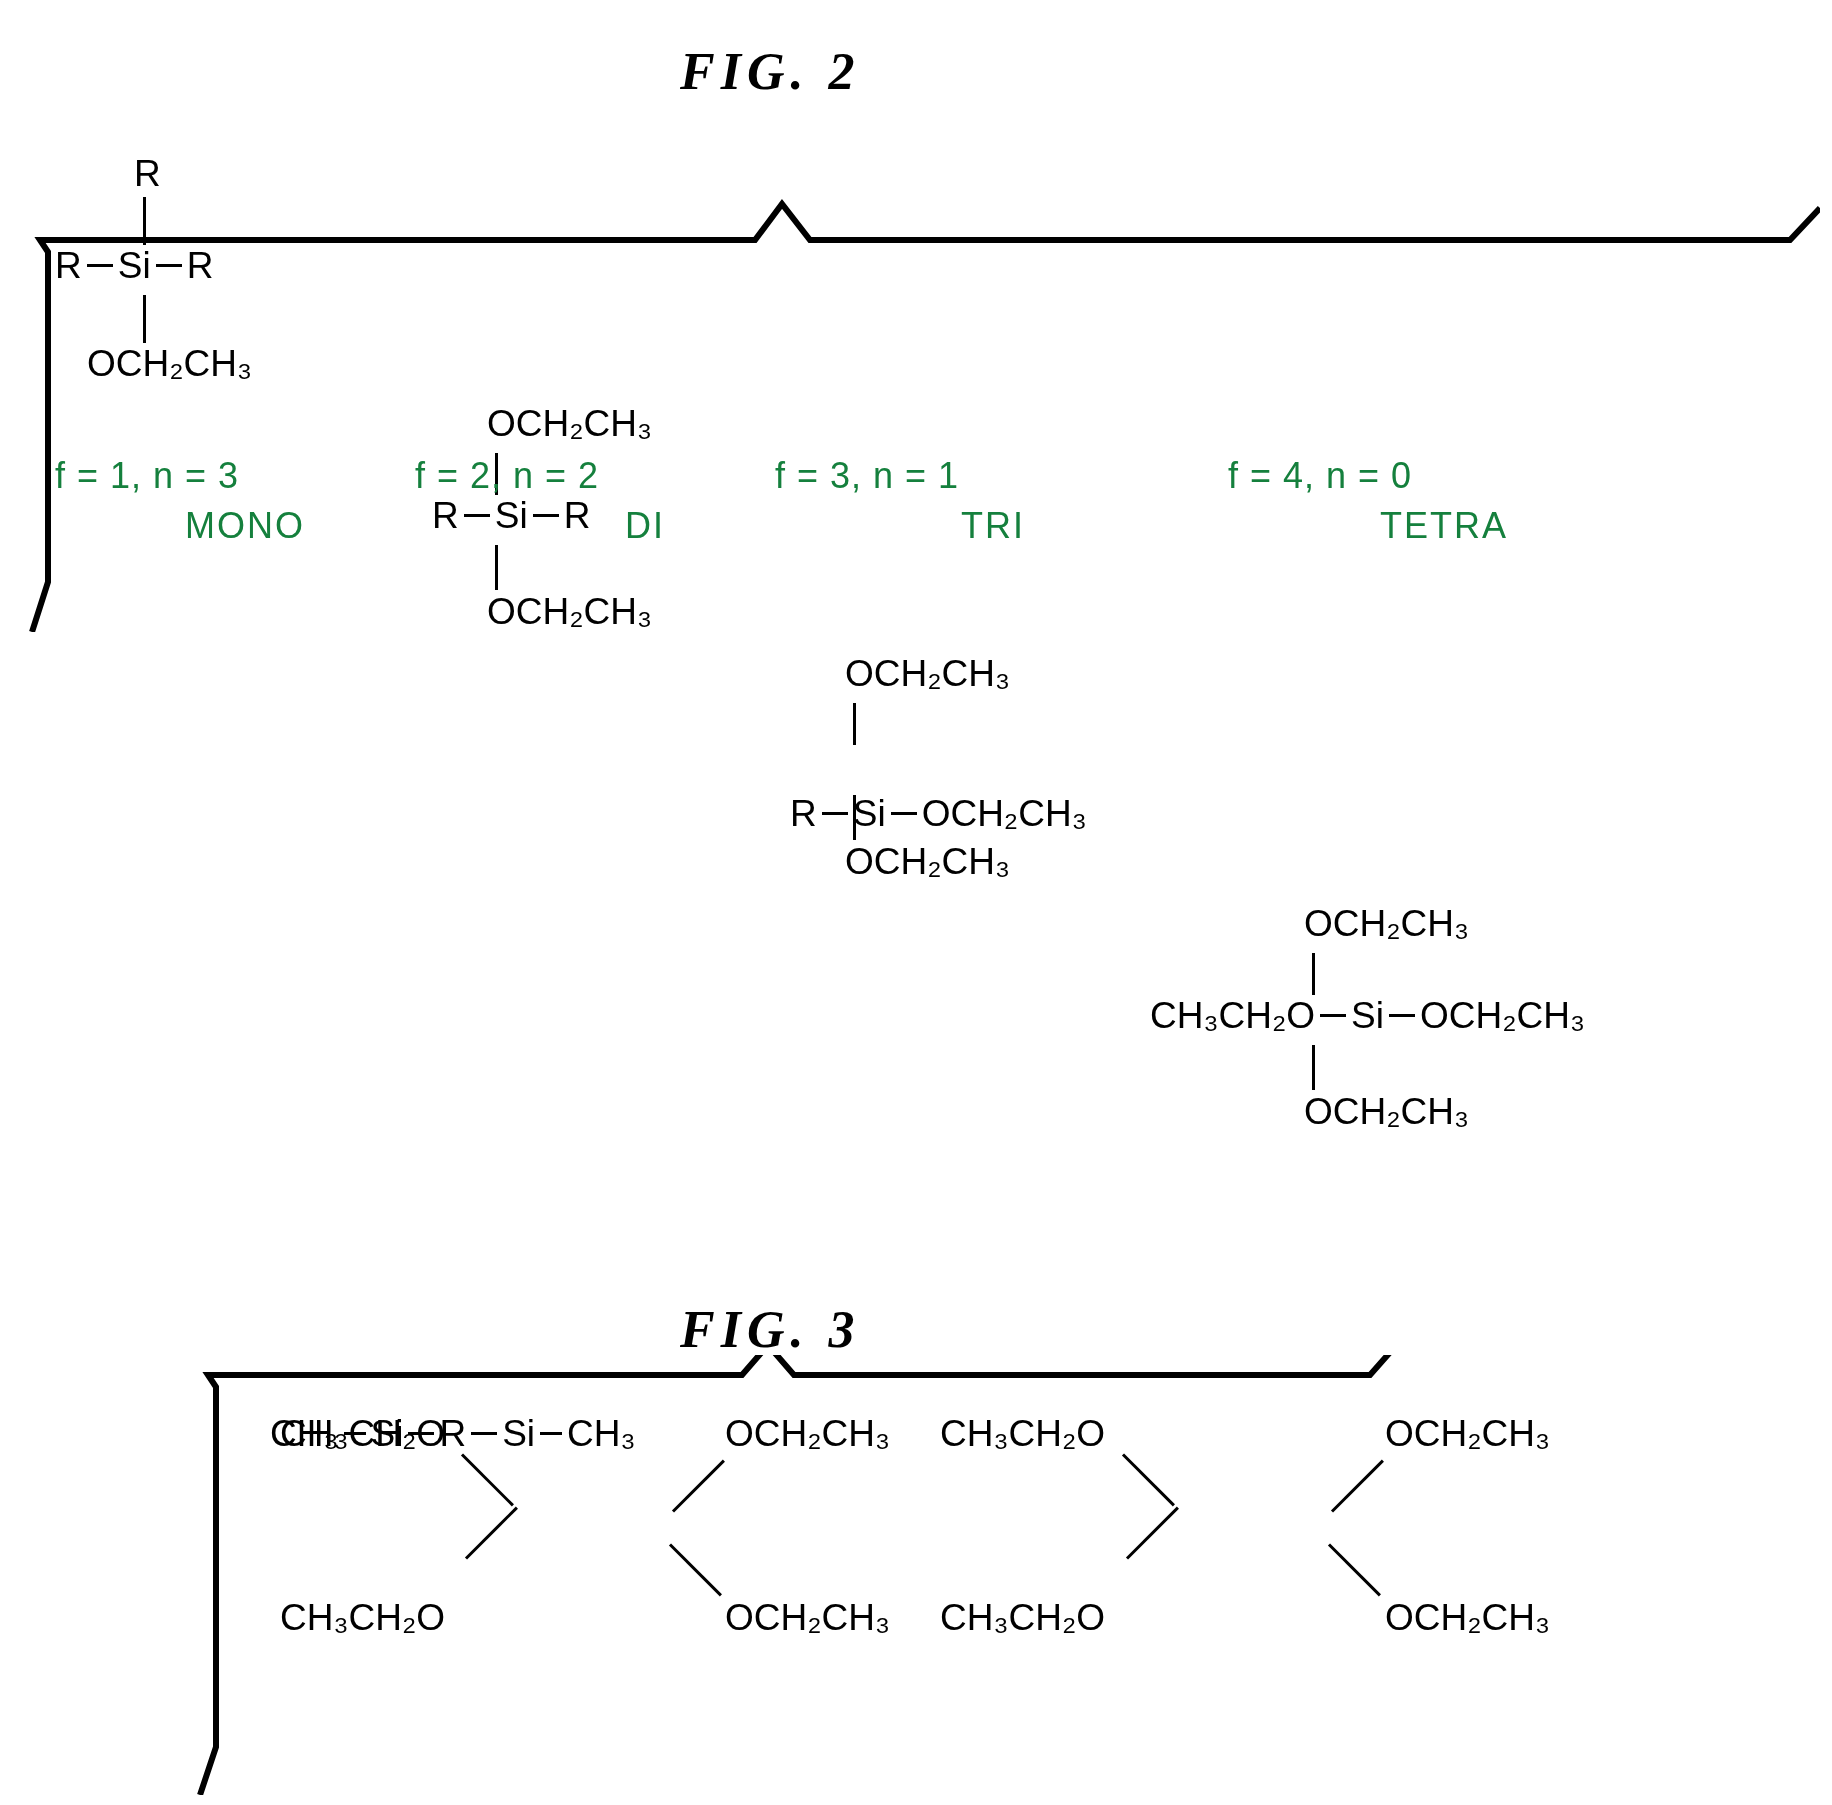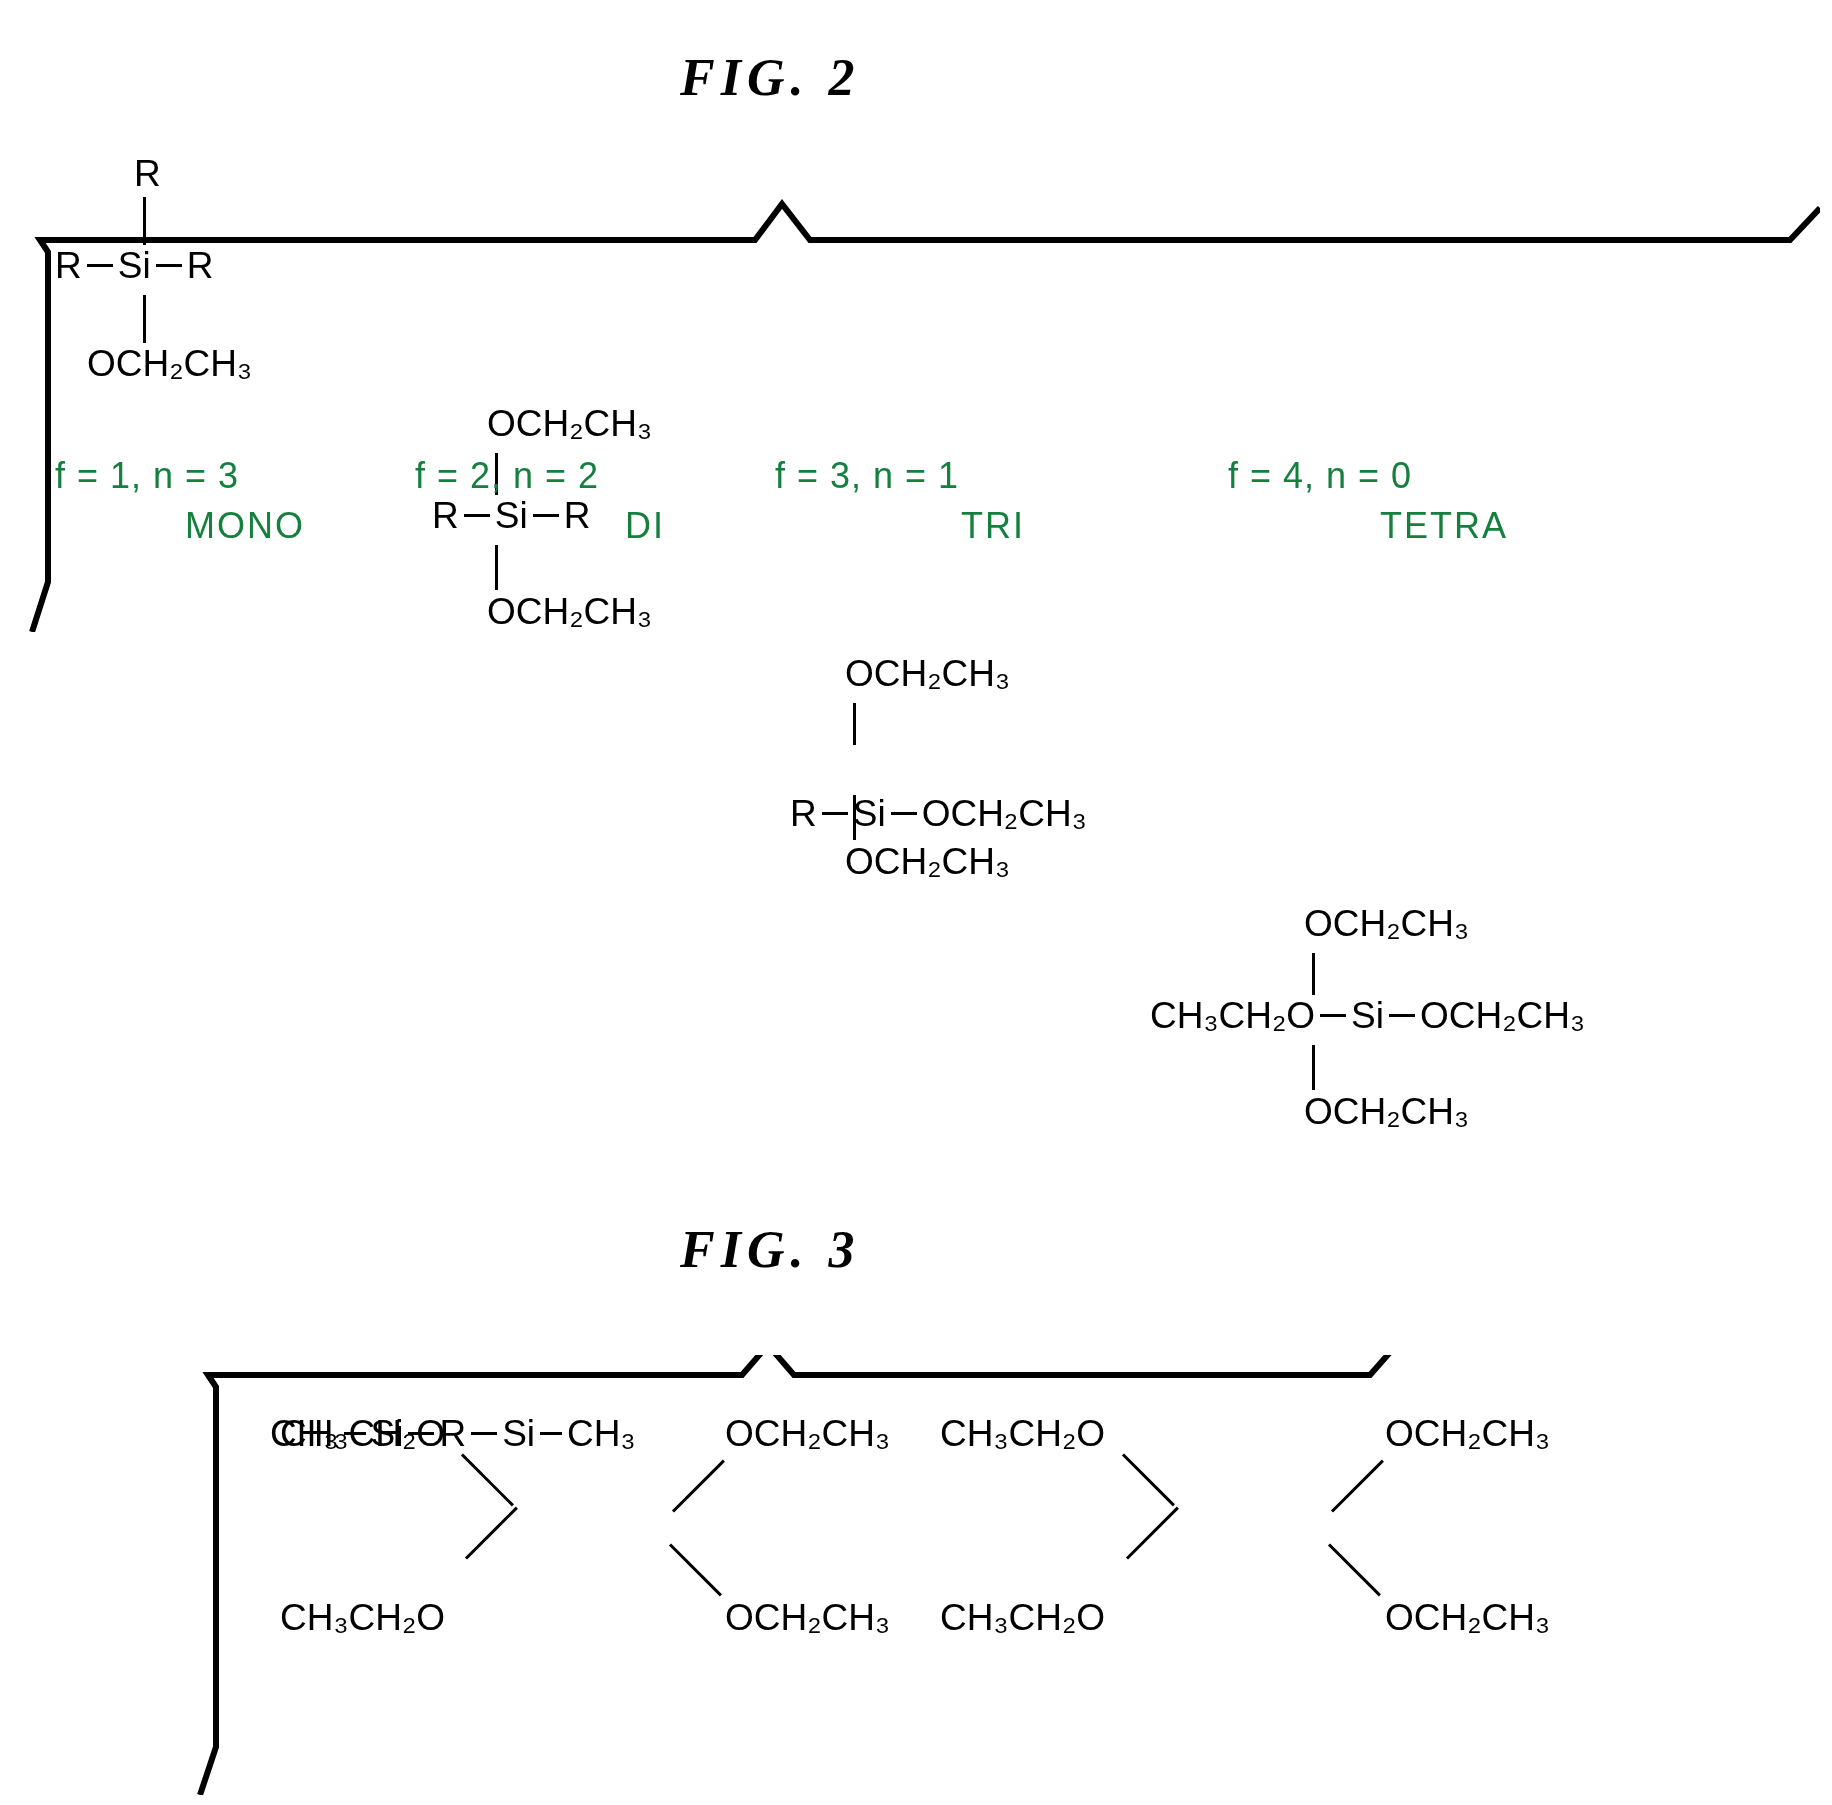--- a/index.html
+++ b/index.html
@@ -20,22 +20,22 @@
   .fig-title {
     position: absolute;
     font-family: "Liberation Serif", serif;
     font-style: italic;
     font-weight: bold;
     font-size: 52px;
     letter-spacing: 6px;
     color: #000;
     white-space: nowrap;
   }
-  #fig2-title { left: 680px; top: 48px; font-family: Liberation Serif, serif; }
-  #fig3-title { left: 680px; top: 1220px; }
+  #fig2-title { left: 680px; top: 42px; font-family: Liberation Serif, serif; }
+  #fig3-title { left: 680px; top: 1300px; }
 
   
   .bracket { position: absolute; }
   .bracket svg { display: block; }
 
   
   .struct {
     position: absolute;
     font-family: "Liberation Sans", sans-serif;
     font-size: 37px;

